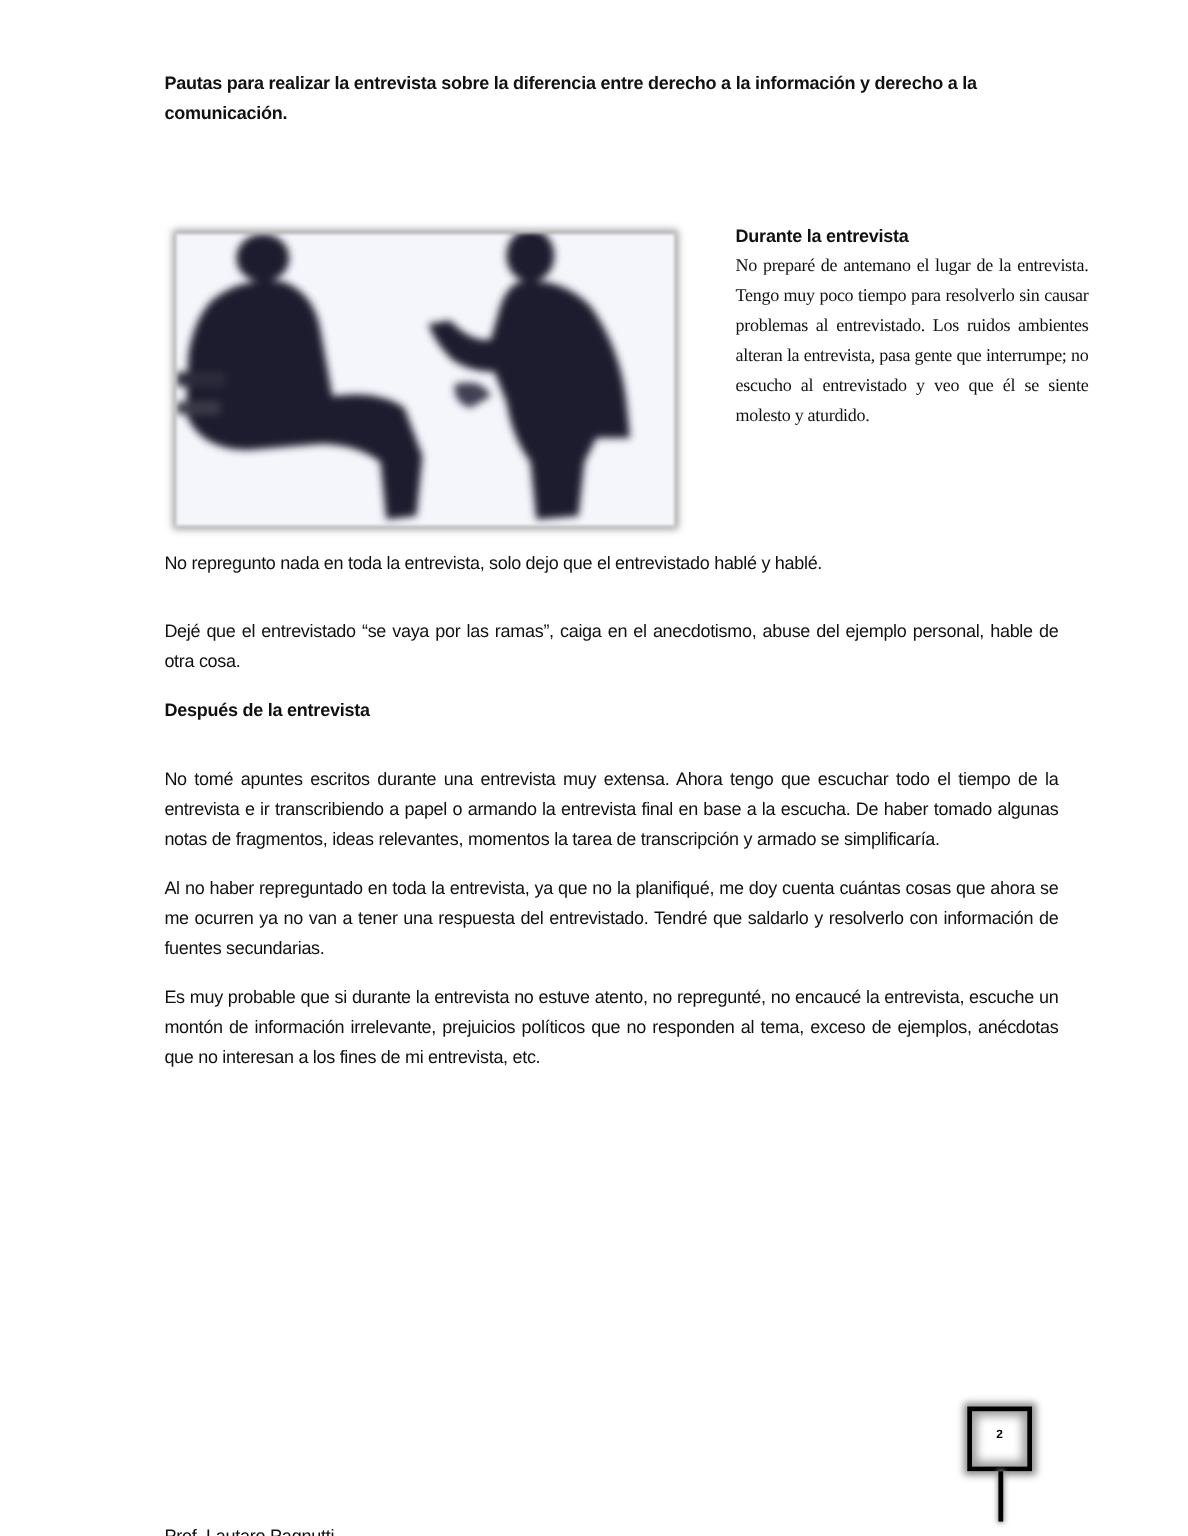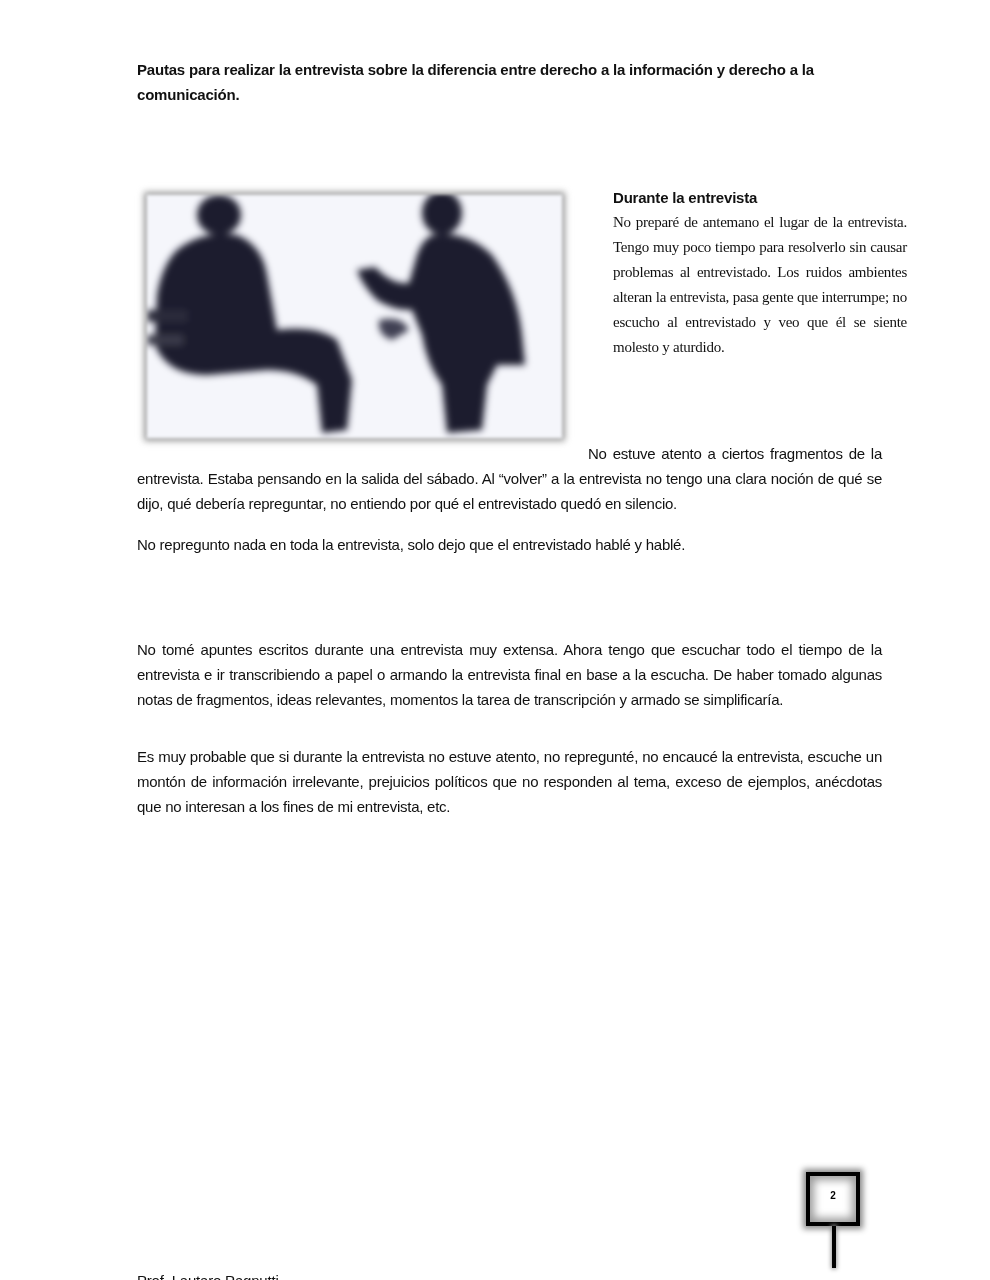--- a/index.html
+++ b/index.html
@@ -68,30 +68,32 @@
     </g>
   </svg>
 </div>
 
 <div class="right-col">
   <div class="heading">Durante la entrevista</div>
   <p class="j rc-par">No preparé de antemano el lugar de la entrevista. Tengo muy poco tiempo para resolverlo sin causar problemas al entrevistado.  Los ruidos ambientes alteran la entrevista, pasa gente que interrumpe; no escucho al entrevistado y veo que él se siente molesto y aturdido.</p>
 </div>
 
 <div class="body-flow">
-  <p class="j first-line-indent">No estuve atento a ciertos fragmentos de la entrevista. Estaba pensando en la salida del sábado. Al “volver” a la entrevista no tengo una clara noción de qué se dijo, qué debería repreguntar, no entiendo por qué el entrevistado quedó en silencio.</p>
   <div class="gap"></div>
   <p class="j">No repregunto nada en toda la entrevista, solo dejo que el entrevistado hablé y hablé.</p>
   <div class="gap"></div>
   <div class="gap"></div>
+  <p class="j">Dejé que el entrevistado “se vaya por las ramas”, caiga en el anecdotismo, abuse del ejemplo personal, hable de otra cosa.</p>
   <div class="gap"></div>
+  <div class="heading2">Después de la entrevista</div>
   <div class="gap"></div>
   <div class="gap"></div>
   <p class="j">No tomé apuntes escritos durante una entrevista muy extensa. Ahora tengo que escuchar todo el tiempo de la entrevista e ir transcribiendo a papel o armando la entrevista final en base a la escucha. De haber tomado algunas notas de fragmentos, ideas relevantes, momentos la tarea  de transcripción y armado se simplificaría.</p>
   <div class="gap"></div>
+  <p class="j">Al no haber repreguntado en toda la entrevista, ya que no la planifiqué, me doy cuenta cuántas cosas que ahora se me ocurren ya no van a tener una respuesta del entrevistado. Tendré que saldarlo y resolverlo con información de fuentes secundarias.</p>
   <div class="gap"></div>
   <p class="j">Es muy probable que si  durante la entrevista no estuve atento, no repregunté, no encaucé la entrevista, escuche un montón de información irrelevante, prejuicios políticos que no responden al tema, exceso de ejemplos, anécdotas que no interesan a los fines de mi entrevista, etc.</p>
 </div>
 
 <div class="footer-name">Prof. Lautaro Pagnutti</div>
 
 <div class="pagebox">
   <span>2</span>
 </div>
 <div class="pagestem"></div>

